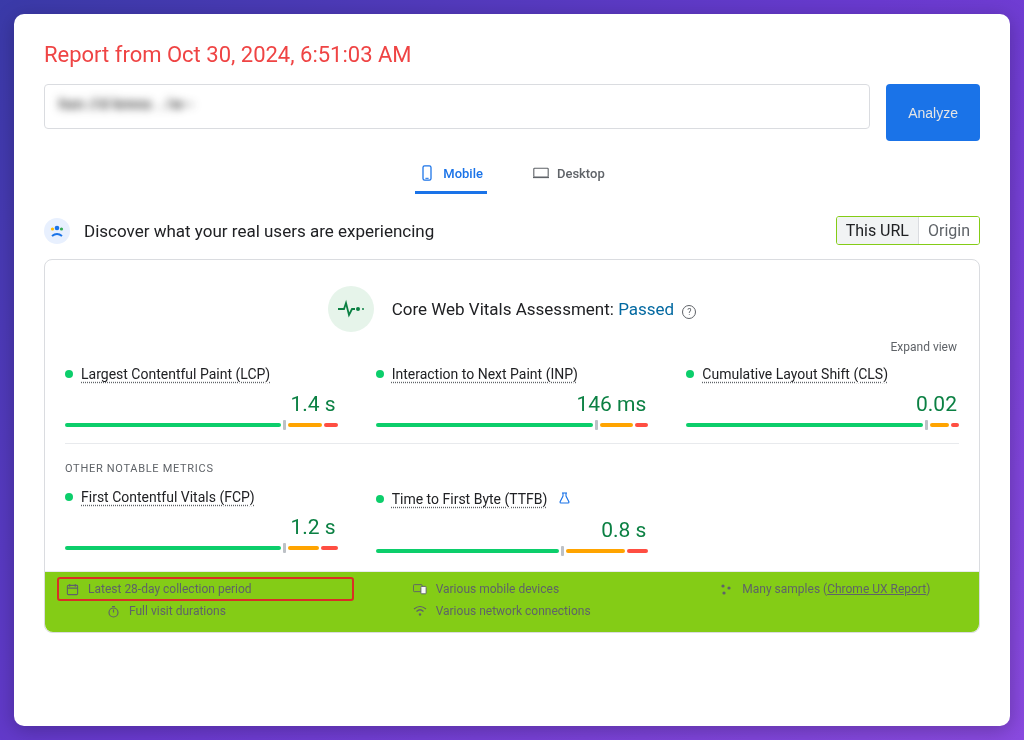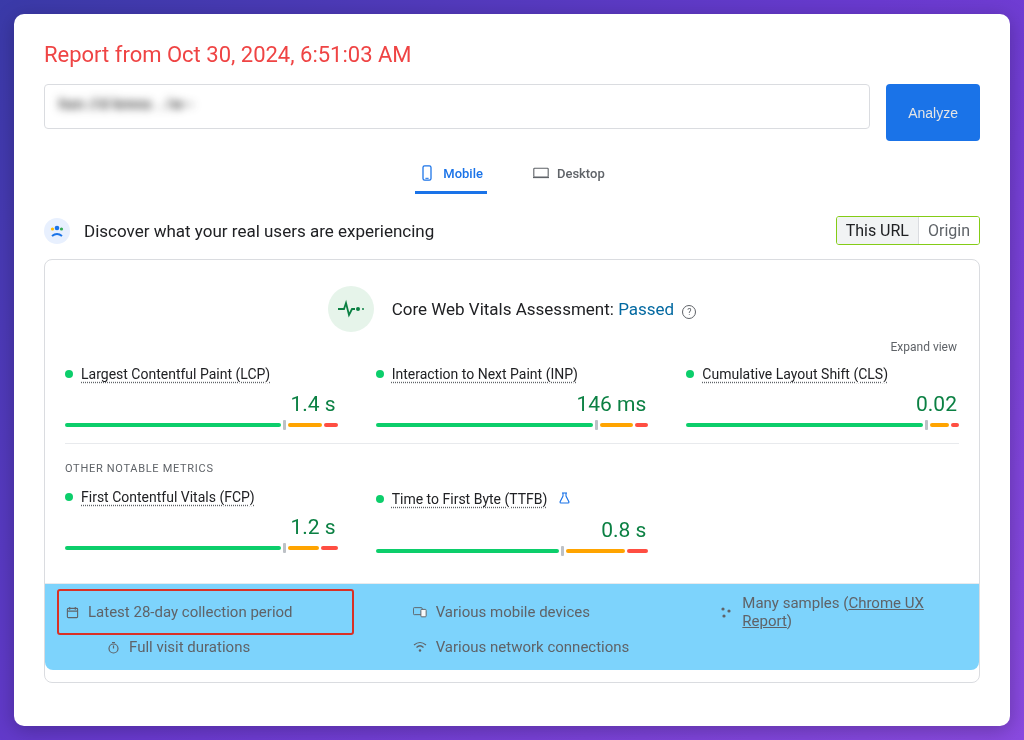--- a/index.html
+++ b/index.html
@@ -145,26 +145,26 @@
   .bar-handle { width:3px; height:10px; background:#bdc1c6; border-radius:1px; }
   .subsection-title {
     font-size:11px; letter-spacing:0.7px; color:#5f6368;
     margin: 18px 0 14px 0;
   }
   .metrics-grid.secondary { border-bottom:none; padding-bottom:18px;}
   .flask {
     display:inline-block; margin-left:4px;
   }
   .footer-strip {
-    background:#7dd3fc;
-    margin: 12px -20px;
+    background:#84cc16;
+    margin: 0 -20px;
     padding: 10px 20px 14px 20px;
     border-top:1px solid #e8eaed;
     display:grid; grid-template-columns: 1fr 1fr 1fr; gap: 8px 26px;
-    font-size:15px; color:#5f6368;
+    font-size:12px; color:#5f6368;
     border-radius: 0 0 8px 8px;
   }
   .footer-item { display:flex; align-items:center; gap:9px;padding-left:41px; }
   .footer-item.highlight {
     border:2px solid #d93025; border-radius:3px;
     padding:3px 6px; margin:-5px -8px;
   }
   .footer-item a { color:#5f6368; text-decoration:underline; }
   .ico { width:14px; height:14px; display:inline-flex; align-items:center; justify-content:center; flex-shrink:0;}
 </style>

